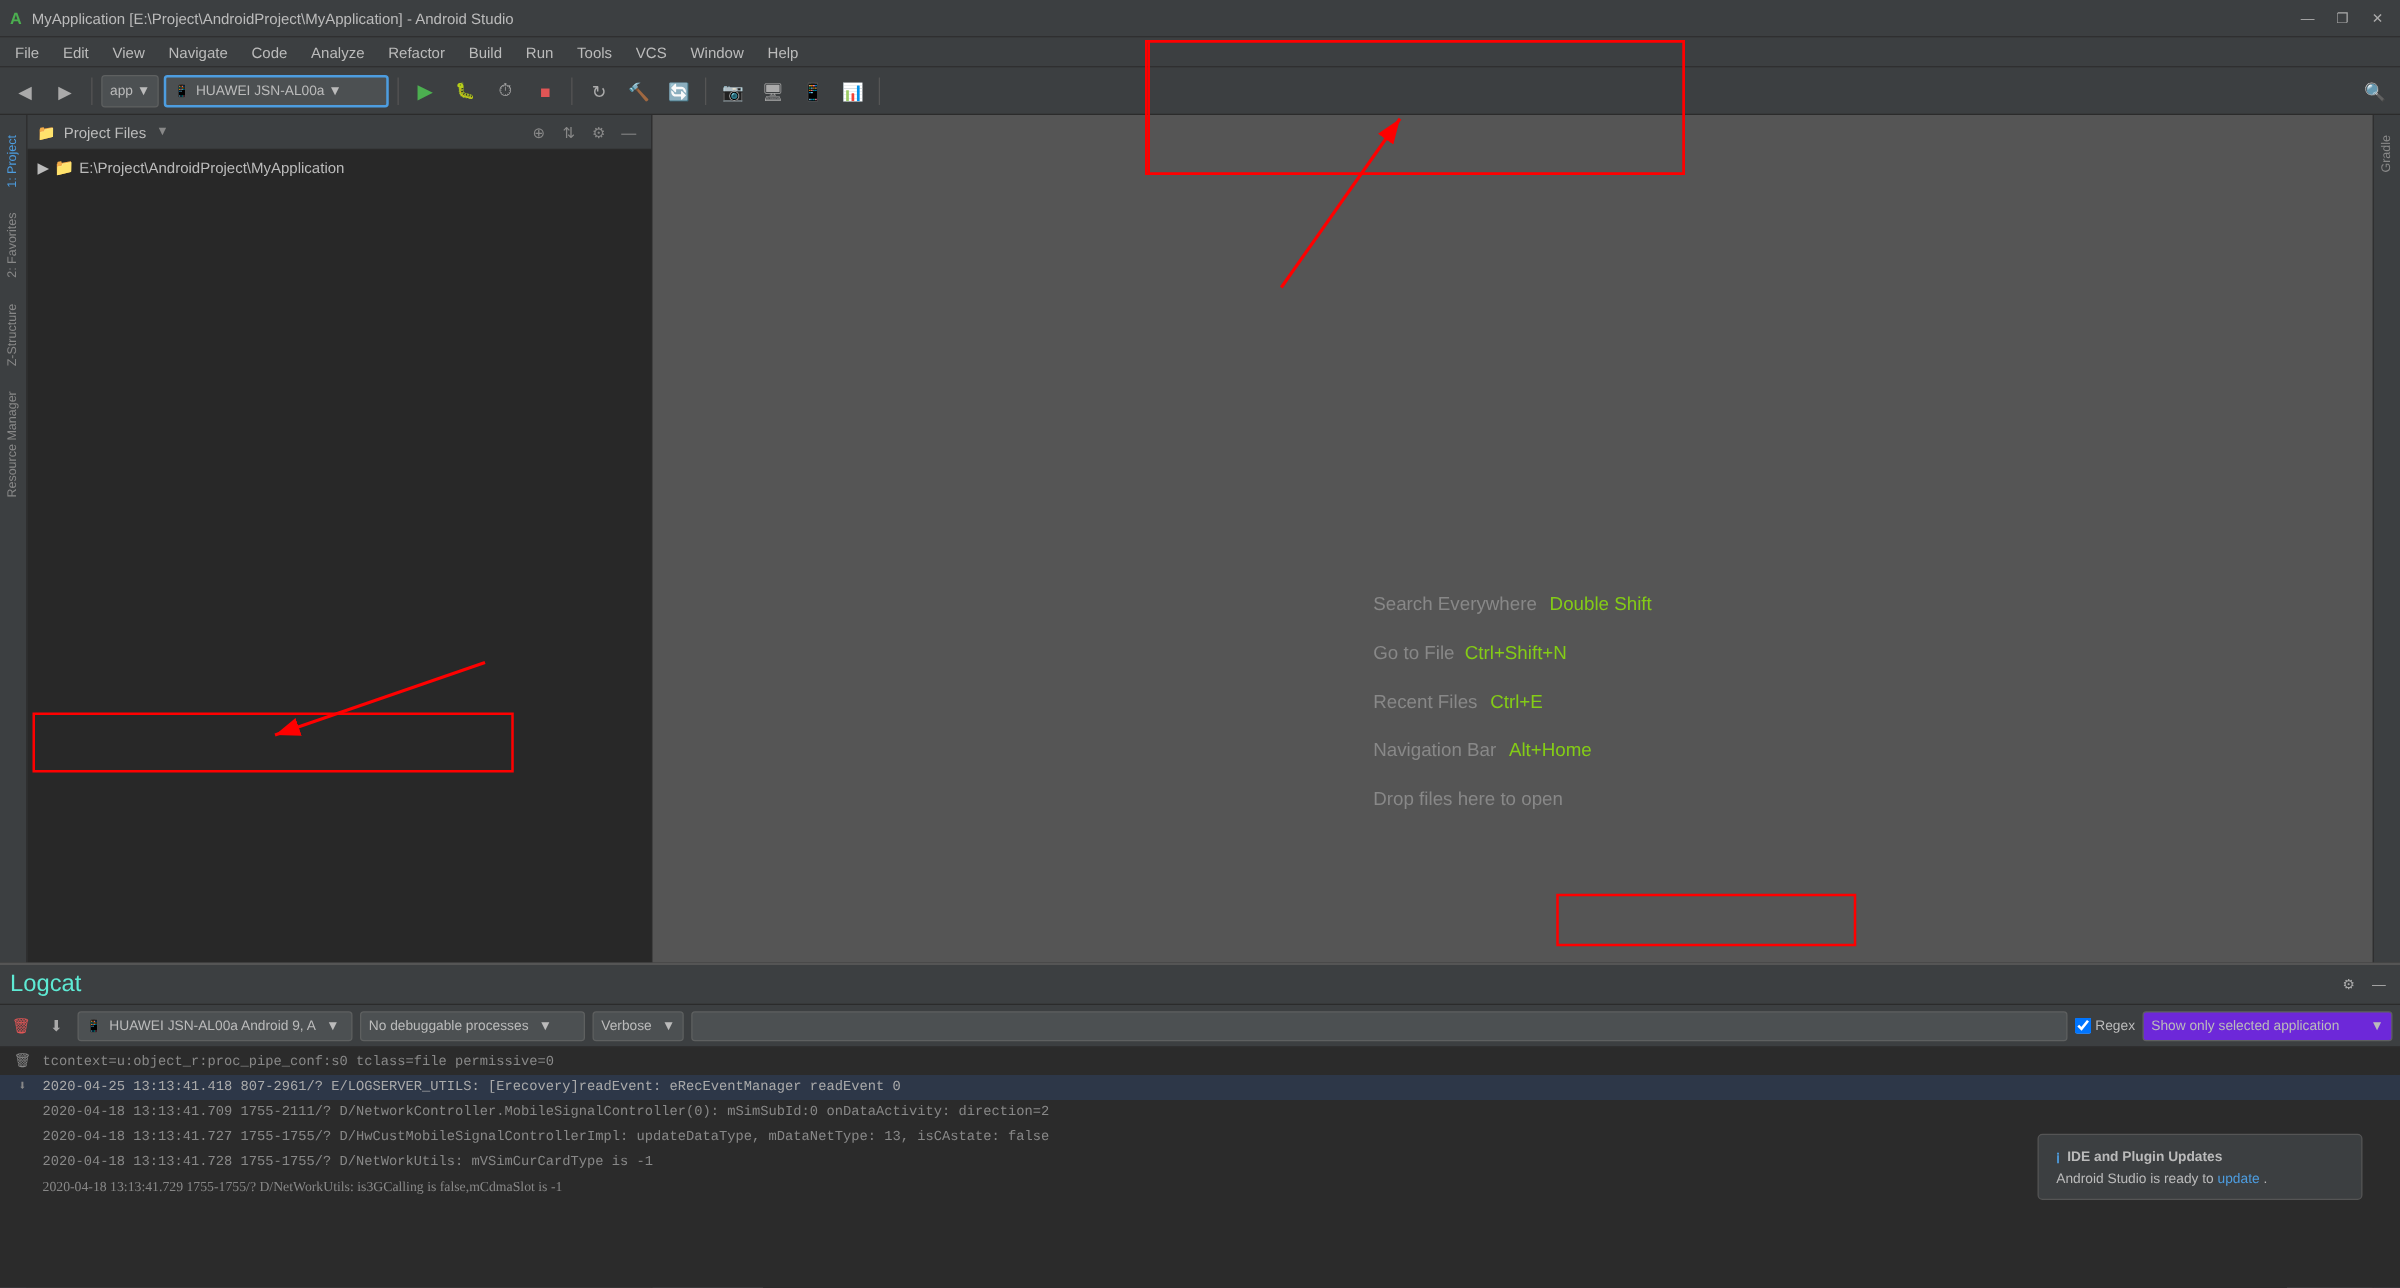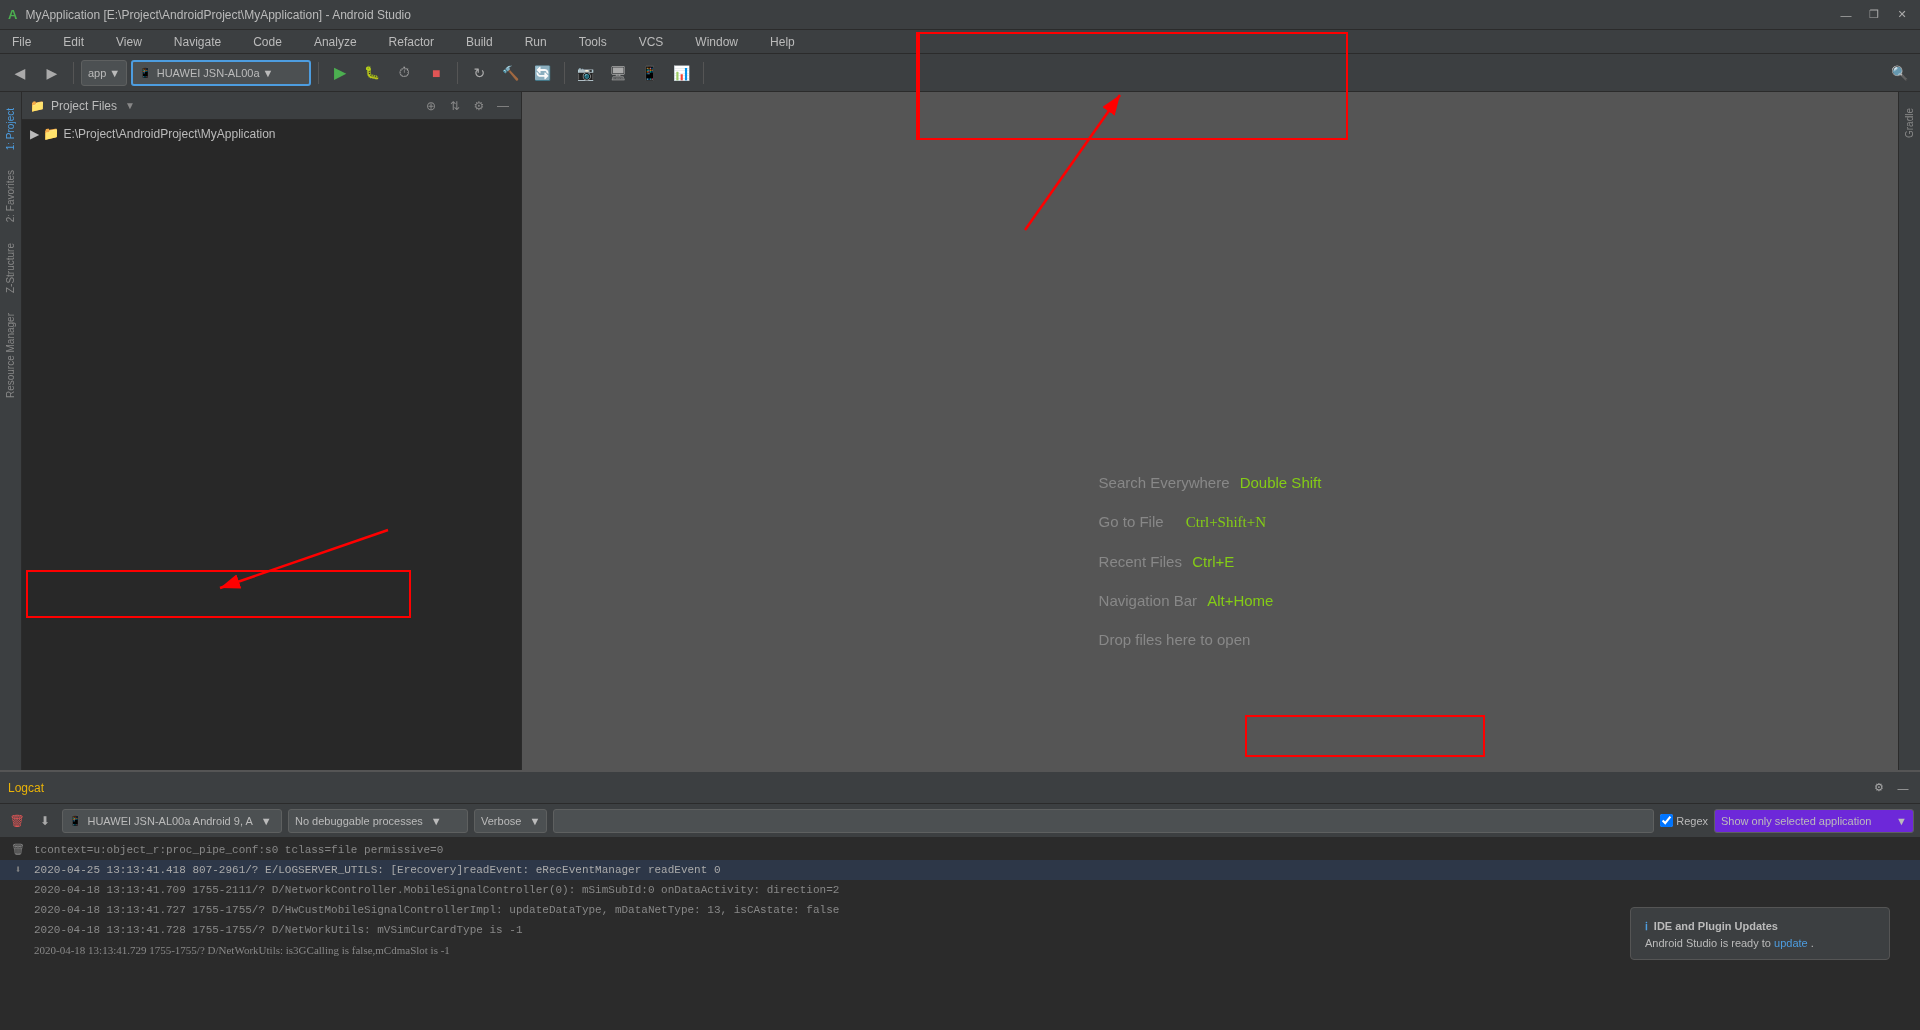--- a/index.html
+++ b/index.html
@@ -21,21 +21,21 @@
     #title-bar .window-btn { width: 20px; height: 20px; display: flex; align-items: center; justify-content: center; cursor: pointer; color: #aaa; font-size: 11px; }
 
     
     #menu-bar {
       height: 24px;
       background: #3c3f41;
       display: flex;
       align-items: center;
       padding: 0 4px;
       border-bottom: 1px solid #2b2b2b;
-      gap: 16px;
+      gap: 3px;
     }
     .menu-item {
       padding: 2px 8px;
       cursor: pointer;
       color: #bbb;
       font-size: 12px;
       border-radius: 2px;
     }
 
     
@@ -167,22 +167,22 @@
     #logcat-header {
       height: 32px;
       background: #3c3f41;
       display: flex;
       align-items: center;
       padding: 0 8px;
       border-bottom: 1px solid #2b2b2b;
       gap: 8px;
     }
     .logcat-title {
-      font-size: 12px;
-      color: #eab308;
+      font-size: 19px;
+      color: #5eead4;
       font-weight: 500;
     }
     #logcat-toolbar {
       height: 34px;
       background: #3c3f41;
       display: flex;
       align-items: center;
       padding: 0 6px;
       border-bottom: 1px solid #2b2b2b;
       gap: 6px;
@@ -371,21 +371,21 @@
   </div>
 
   <div id="editor-area">
     <div id="editor-hints">
       <div class="hint-line">
         <span>Search Everywhere</span>
         <span class="hint-shortcut" style="margin-left:6px;">Double Shift</span>
       </div>
       <div class="hint-line">
         <span>Go to File</span>
-        <span class="hint-shortcut" style="margin-left:18px;font-family:Liberation Serif, serif;">Ctrl+Shift+N</span>
+        <span class="hint-shortcut" style="margin-left:4px;">Ctrl+Shift+N</span>
       </div>
       <div class="hint-line">
         <span>Recent Files</span>
         <span class="hint-shortcut" style="margin-left:6px;">Ctrl+E</span>
       </div>
       <div class="hint-line">
         <span>Navigation Bar</span>
         <span class="hint-shortcut" style="margin-left:6px;">Alt+Home</span>
       </div>
       <div class="hint-line">

